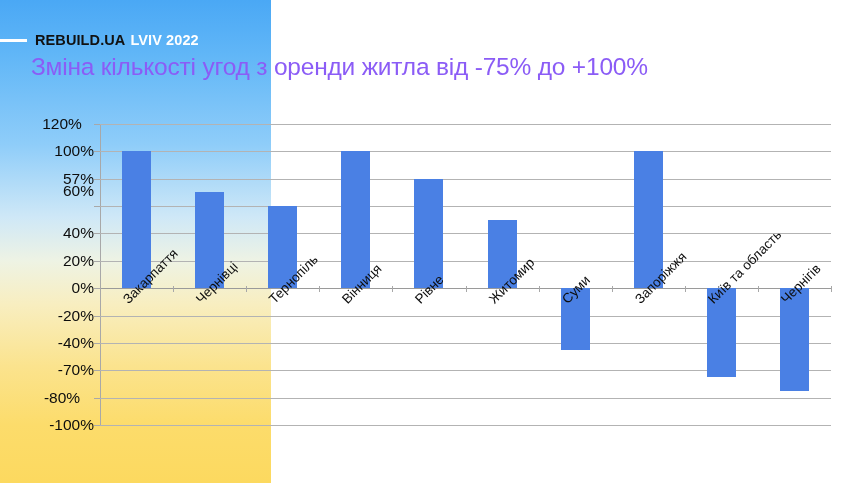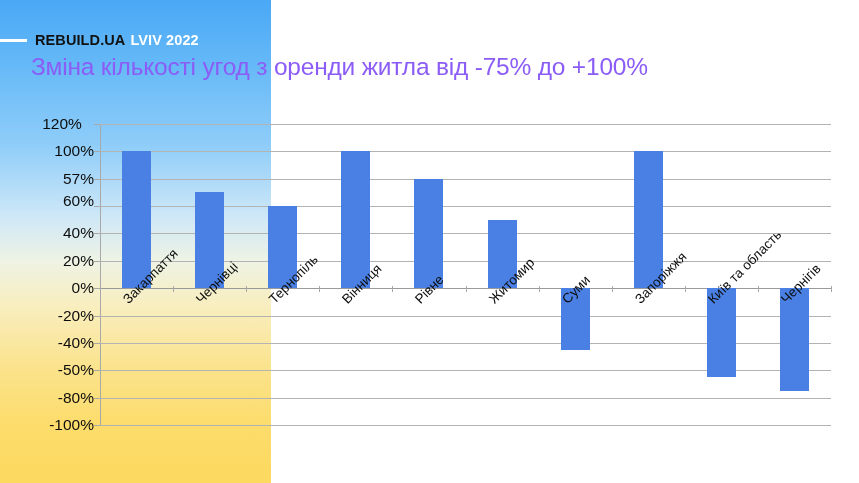--- a/index.html
+++ b/index.html
@@ -158,28 +158,28 @@
   <span id="logo-rebuild">REBUILD.UA</span>
   <span id="logo-lviv">LVIV 2022</span>
 </div>
 
 <div id="chart-title">Зміна кількості угод з оренди житла від -75% до +100%</div>
 
 <div id="y-labels">
     <div class="ylabel" style="top: 124px; text-align: center;">120%</div>
     <div class="ylabel" style="top: 151.364px;">100%</div>
     <div class="ylabel" style="top: 178.727px;">57%</div>
-    <div class="ylabel" style="top: 201px; text-align: right;">60%</div>
+    <div class="ylabel" style="top: 191px; text-align: right;">60%</div>
     <div class="ylabel" style="top: 233.455px;">40%</div>
     <div class="ylabel" style="top: 260.818px;">20%</div>
     <div class="ylabel" style="top: 288.182px;">0%</div>
     <div class="ylabel" style="top: 315.545px;">-20%</div>
     <div class="ylabel" style="top: 342.909px;">-40%</div>
-    <div class="ylabel" style="top: 370.273px;">-50%</div>
-    <div class="ylabel" style="top: 397.636px;">-80%</div>
+    <div class="ylabel" style="top: 370.273px;">-70%</div>
+    <div class="ylabel" style="top: 397.636px; text-align: center;">-80%</div>
     <div class="ylabel" style="top: 425px;">-100%</div>
   </div>
 
 <div id="y-axis-line"></div>
 
 <div id="plot">
     <div class="gridline" style="top: 0px;"></div>
     <div class="gridline" style="top: 27.3636px;"></div>
     <div class="gridline" style="top: 54.7273px;"></div>
     <div class="gridline" style="top: 82.0909px;"></div>

